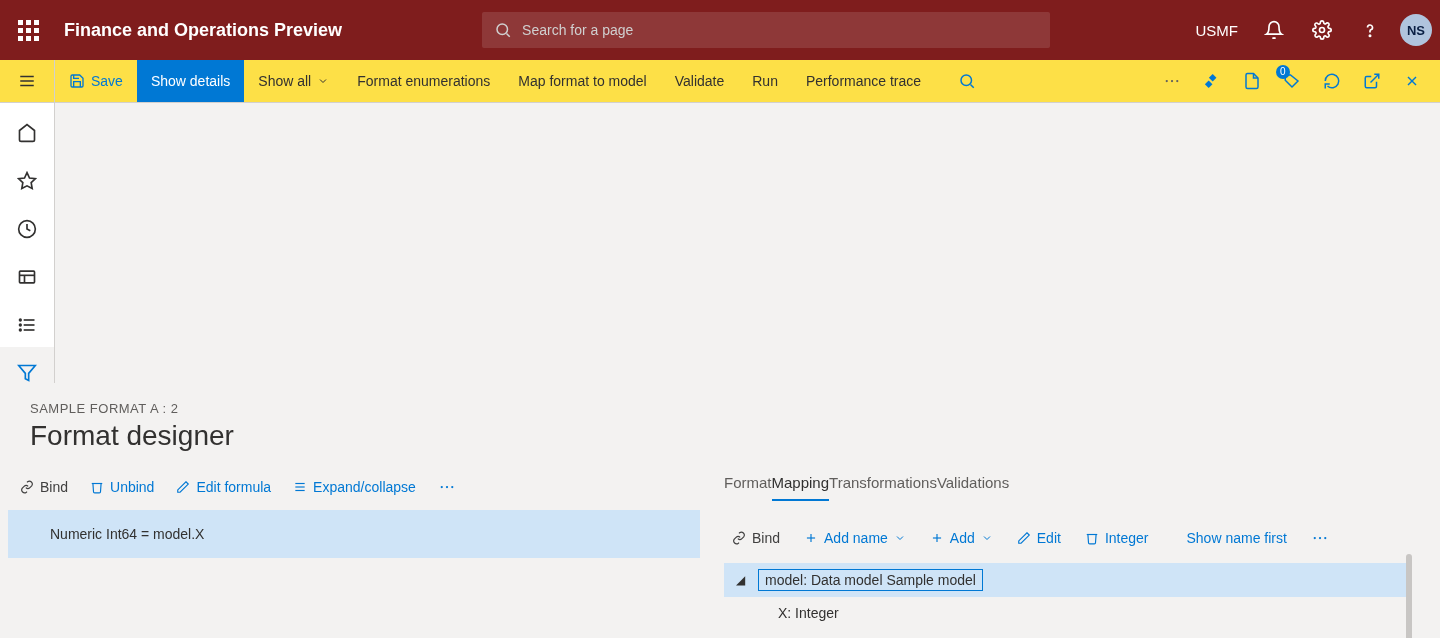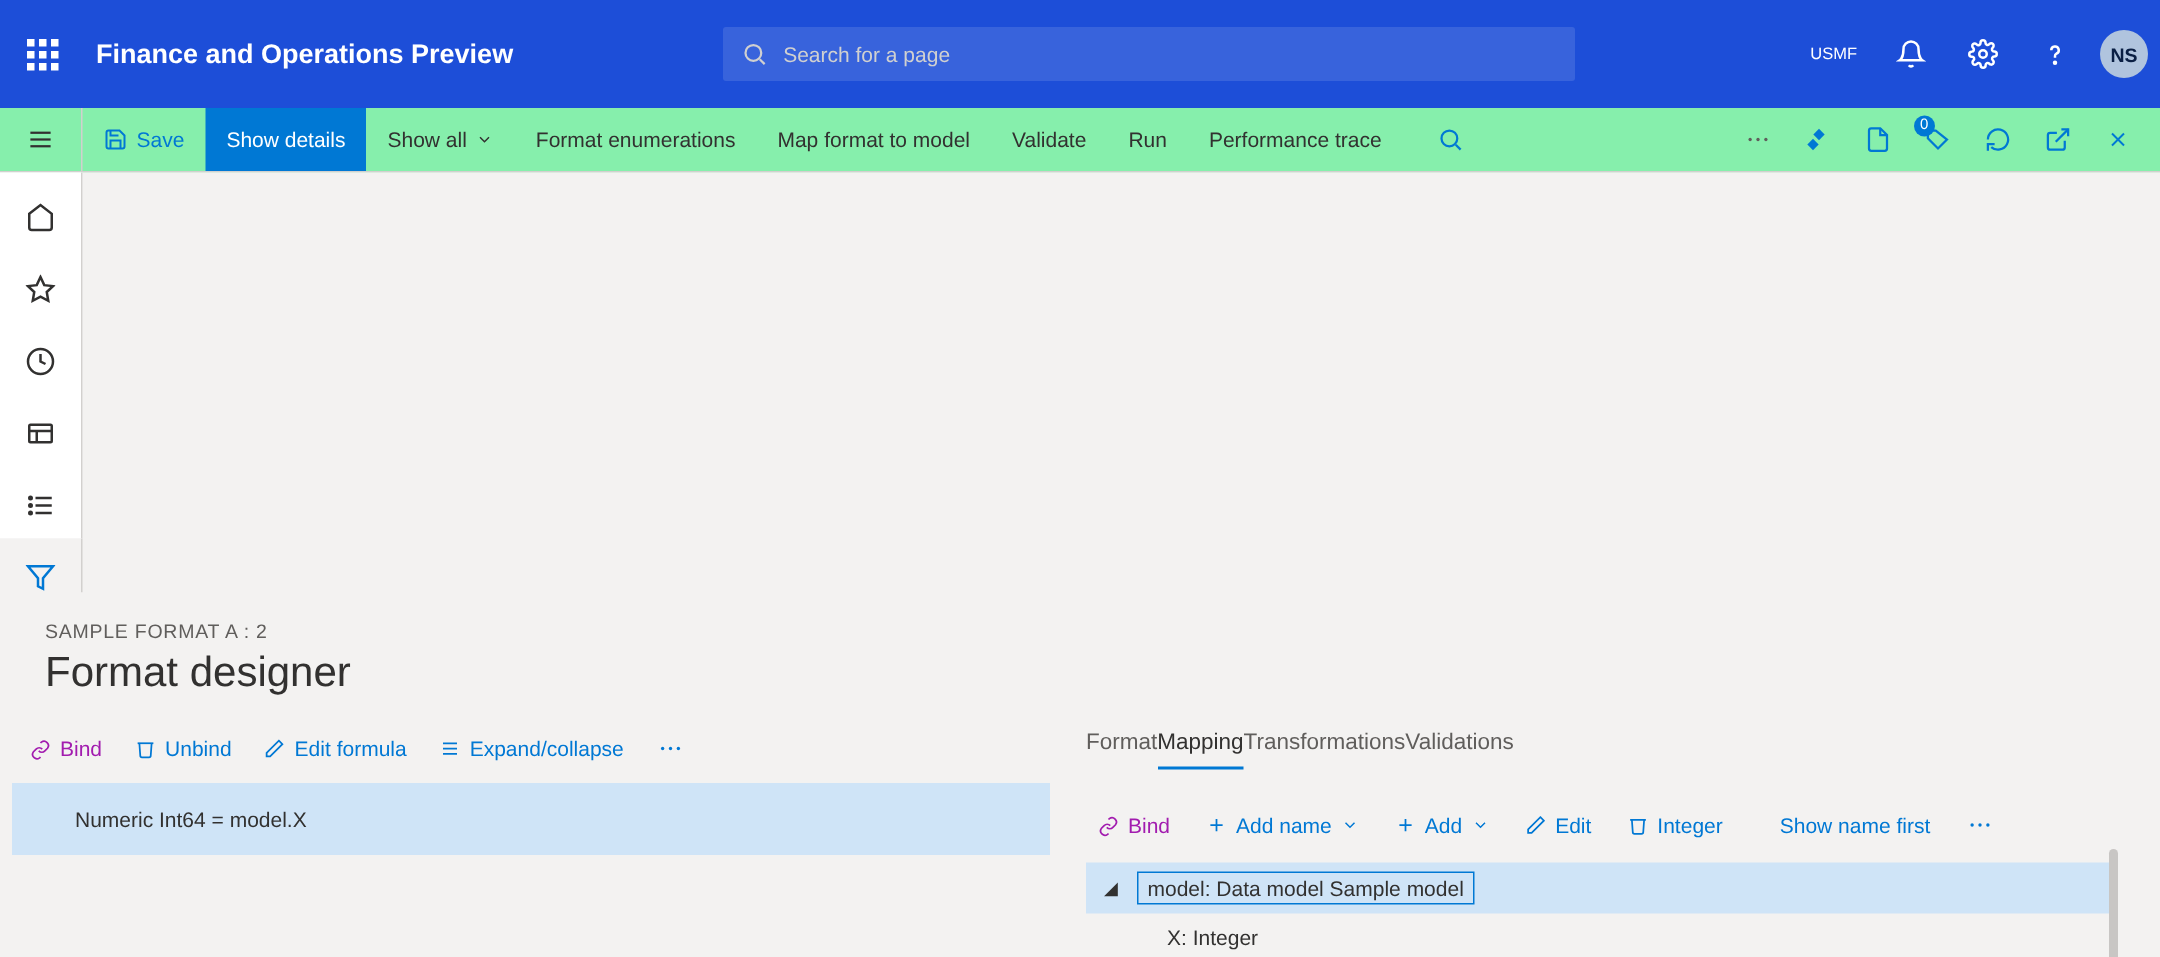--- a/index.html
+++ b/index.html
@@ -7,22 +7,22 @@
     font-family: "Segoe UI", -apple-system, BlinkMacSystemFont, sans-serif;
     font-size: 14px;
     color: #323130;
     background: #f3f2f1;
     width: 1440px;
     height: 638px;
     overflow: hidden;
   }
   
   .top-header {
-    height: 72px;
-    background: #1d4ed8;
+    height: 60px;
+    background: #7f1d1d;
     display: flex;
     align-items: center;
     color: white;
   }
   .waffle-icon {
     width: 56px;
     height: 56px;
     display:flex;
     align-items:center;
     justify-content:center;
@@ -52,33 +52,33 @@
     margin-left:auto;
     display:flex;
     align-items:center;
     gap:4px;
     padding-right:8px;
   }
   .hdr-btn {
     width:44px;height:44px;display:flex;align-items:center;justify-content:center;cursor:pointer;
     color:white;
   }
-  .company-label { font-size:11px; padding:0 10px;}
+  .company-label { font-size:15px; padding:0 10px;}
   .avatar {
     width:32px;height:32px;border-radius:50%;
     background:#b0c4de;
     color:#0a1f44;
     display:flex;align-items:center;justify-content:center;
     font-size:13px;font-weight:600;
     margin-left:4px;
   }
   
   .action-bar {
     height: 43px;
-    background:#86efac;
+    background:#fde047;
     border-bottom:1px solid #d2d0ce;
     display:flex;
     align-items:center;
   }
   .hamburger {
     width:55px;height:42px;display:flex;align-items:center;justify-content:center;
     border-right:1px solid #d2d0ce;cursor:pointer;
   }
   .action-btn {
     height:42px;display:flex;align-items:center;padding:0 14px;cursor:pointer;
@@ -144,21 +144,21 @@
     position:absolute;left:50%;top:200px;transform:translateX(-50%);
     color:#a19f9d;font-size:14px;cursor:col-resize;
   }
   .toolbar-row{
     display:flex;align-items:center;gap:6px;padding:4px 0 10px 4px;
   }
   .cmd{
     display:flex;align-items:center;gap:6px;color:#0078d4;cursor:pointer;
     font-size:14px;padding:4px 8px;
   }
-  .cmd.disabled{color:#a21caf;cursor:default;align-items:flex-end;}
+  .cmd.disabled{color:#404040;cursor:default;}
   .tree-row{
     background:#cfe4f7;
     display:flex;align-items:center;height:48px;
     margin:0 20px 0 0;
     padding-left:42px;
     font-size:14px;
   }
   .tabs{
     display:flex;padding:0 0 6px 4px;
   }

